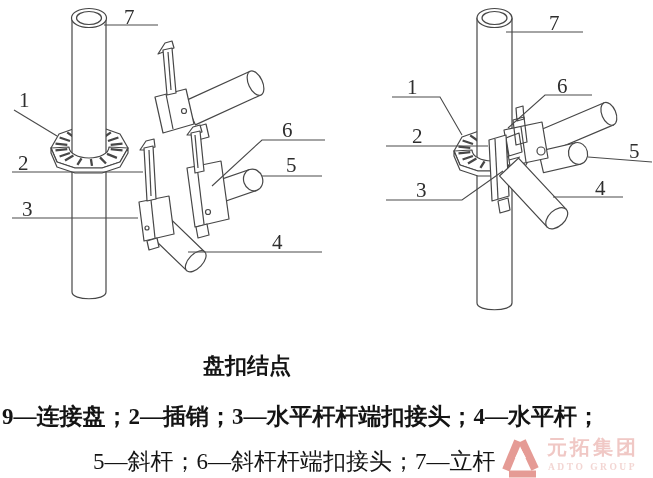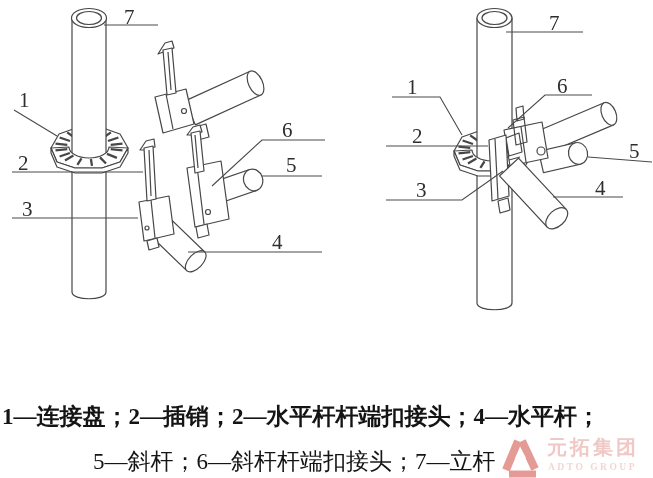--- a/index.html
+++ b/index.html
@@ -167,21 +167,22 @@
       <text class="num" x="549" y="30">7</text>
       <text class="num" x="407" y="94">1</text>
       <text class="num" x="412" y="143">2</text>
       <text class="num" x="416" y="197">3</text>
       <text class="num" x="557" y="93">6</text>
       <text class="num" x="629" y="158">5</text>
       <text class="num" x="595" y="195">4</text>
     </g>
   </svg>
 
-  <div class="legend1">1—连接盘；2—插销；2—水平杆杆端扣接头；4—水平杆；</div>
+  <div class="caption">盘扣结点</div>
+  <div class="legend1">9—连接盘；2—插销；3—水平杆杆端扣接头；4—水平杆；</div>
   <div class="legend2">5—斜杆；6—斜杆杆端扣接头；7—立杆</div>
 
   <svg class="wm" width="158" height="50" viewBox="0 0 158 50">
     <g>
       <path d="M11,42 L23,13" stroke-width="8" fill="none" stroke="#e59b95"></path>
       <path d="M27,13 L40,41" stroke-width="8" fill="none" stroke="#e59b95"></path>
       <path d="M14,46 L41,46" stroke-width="7" fill="none" stroke="#e59b95"></path>
       <path d="M20,30 L31,30 L25.5,20 Z" fill="#fff"></path>
     </g>
     <text x="52" y="26" font-size="20" font-weight="bold" letter-spacing="3" fill="#f0c8c5">元拓集团</text>

